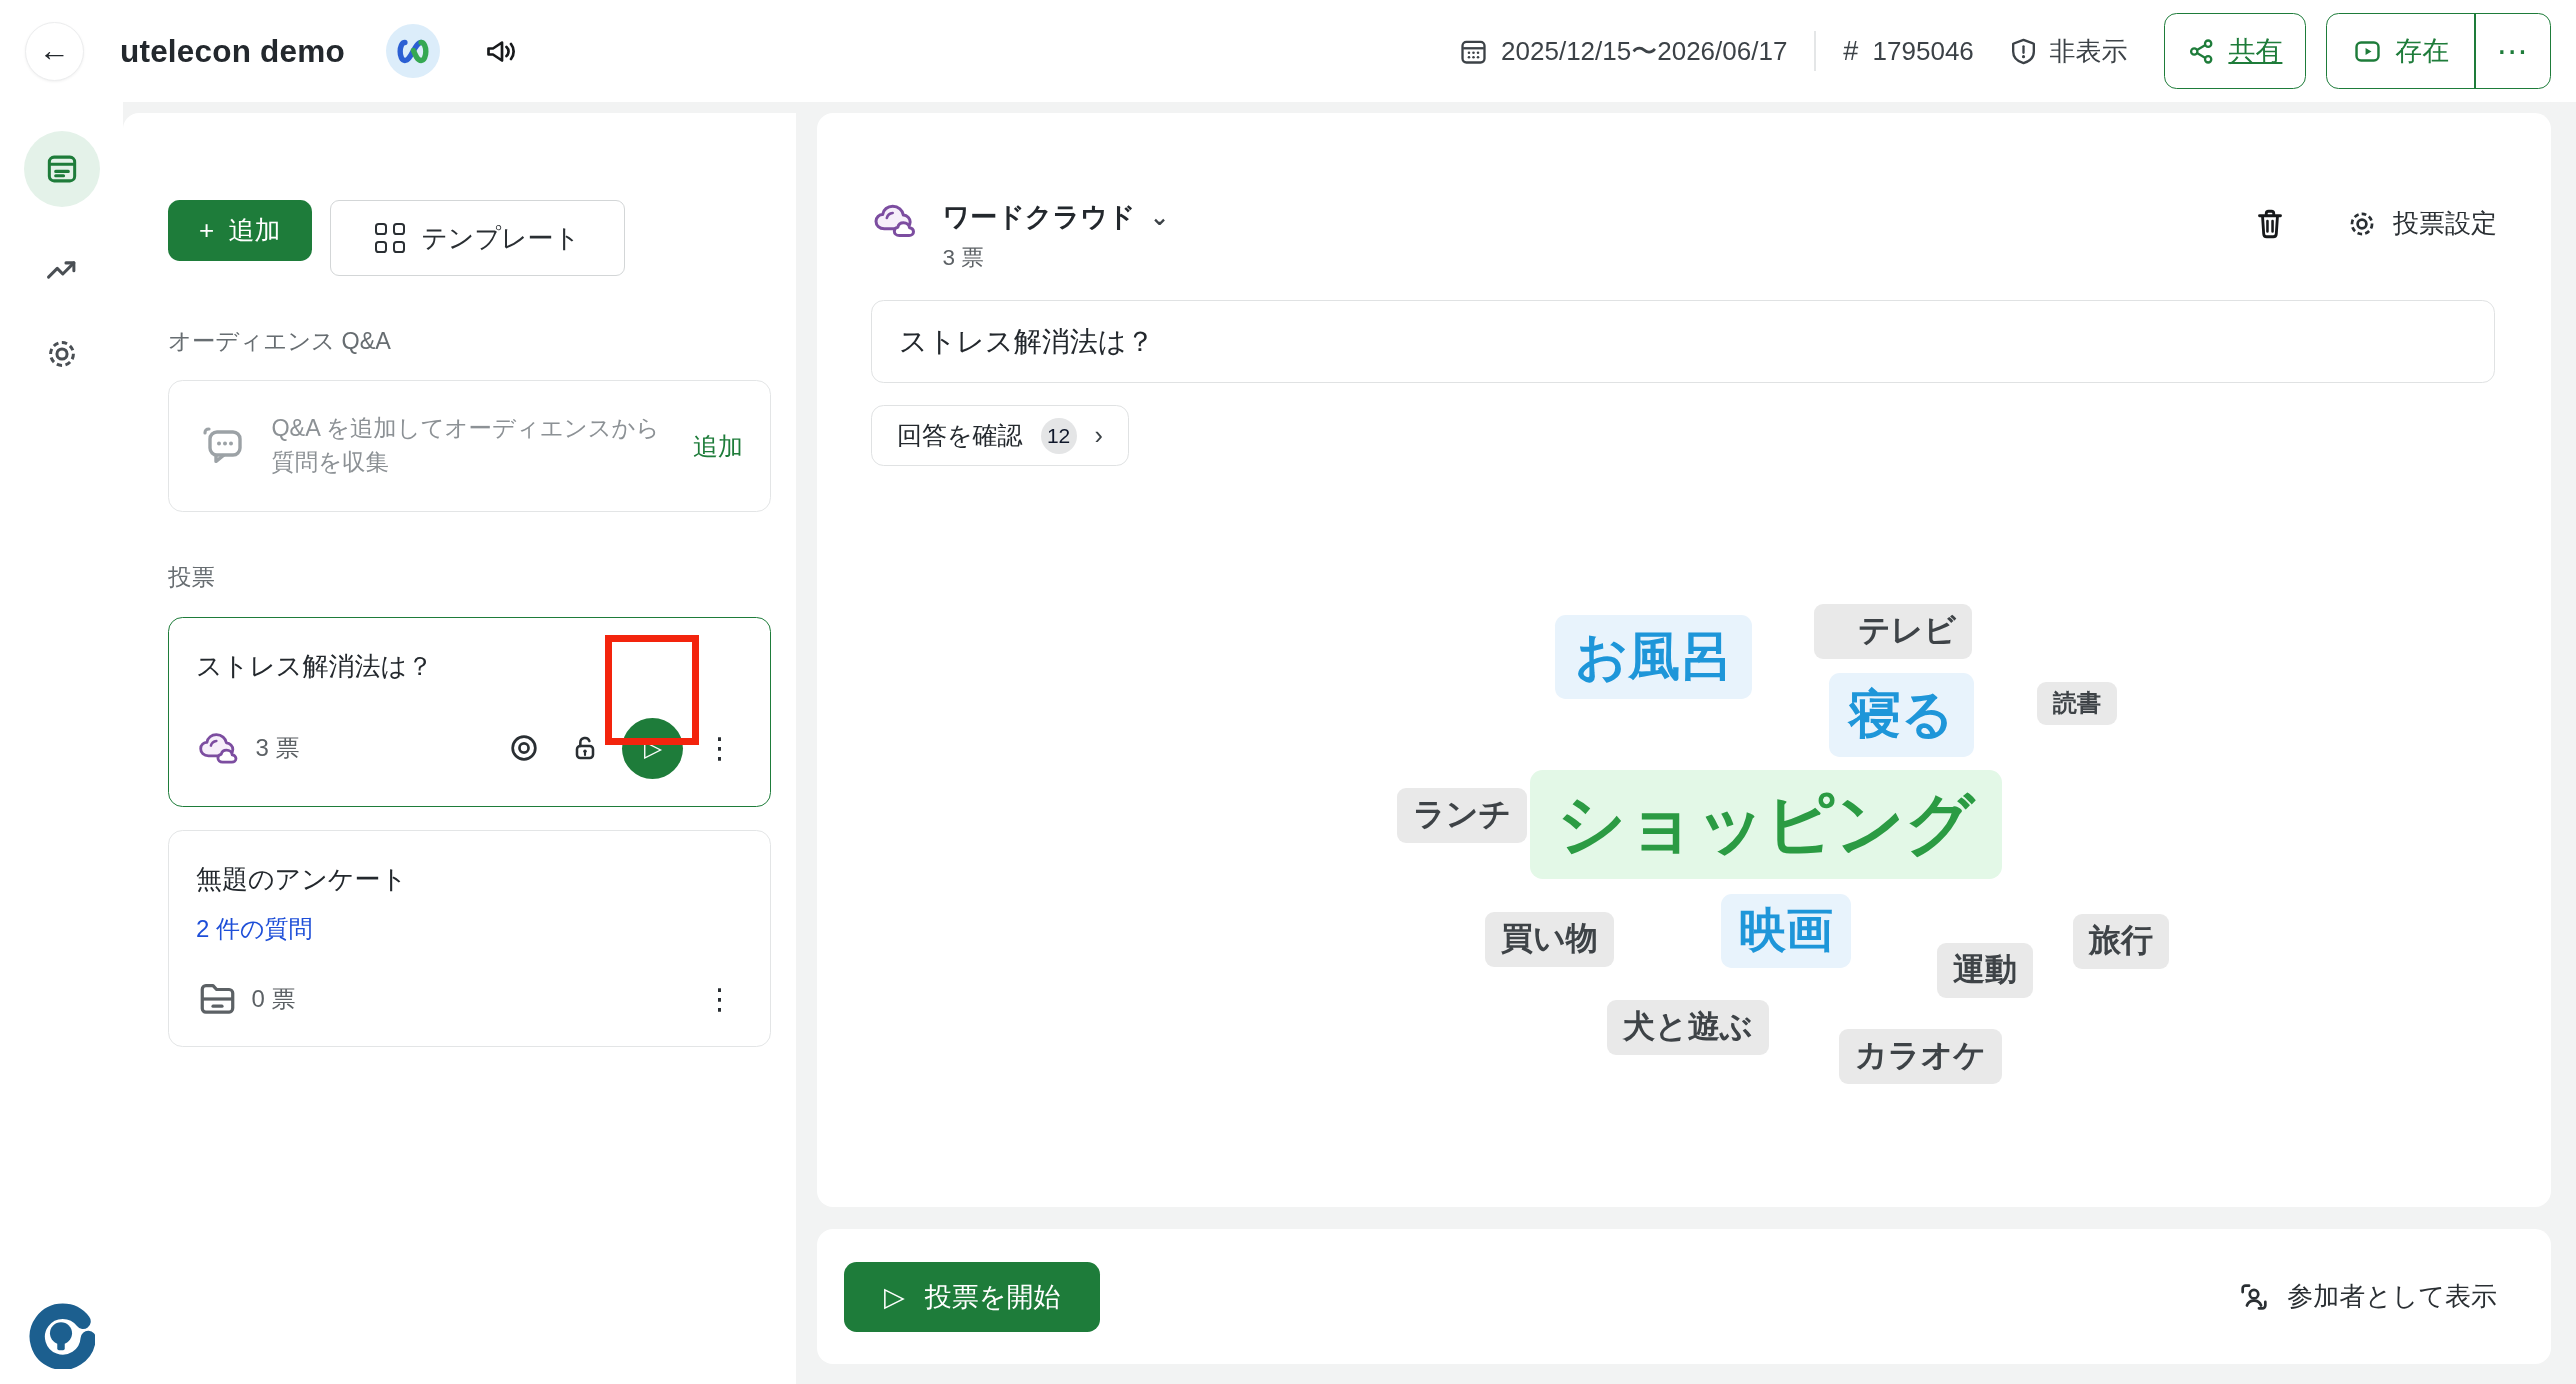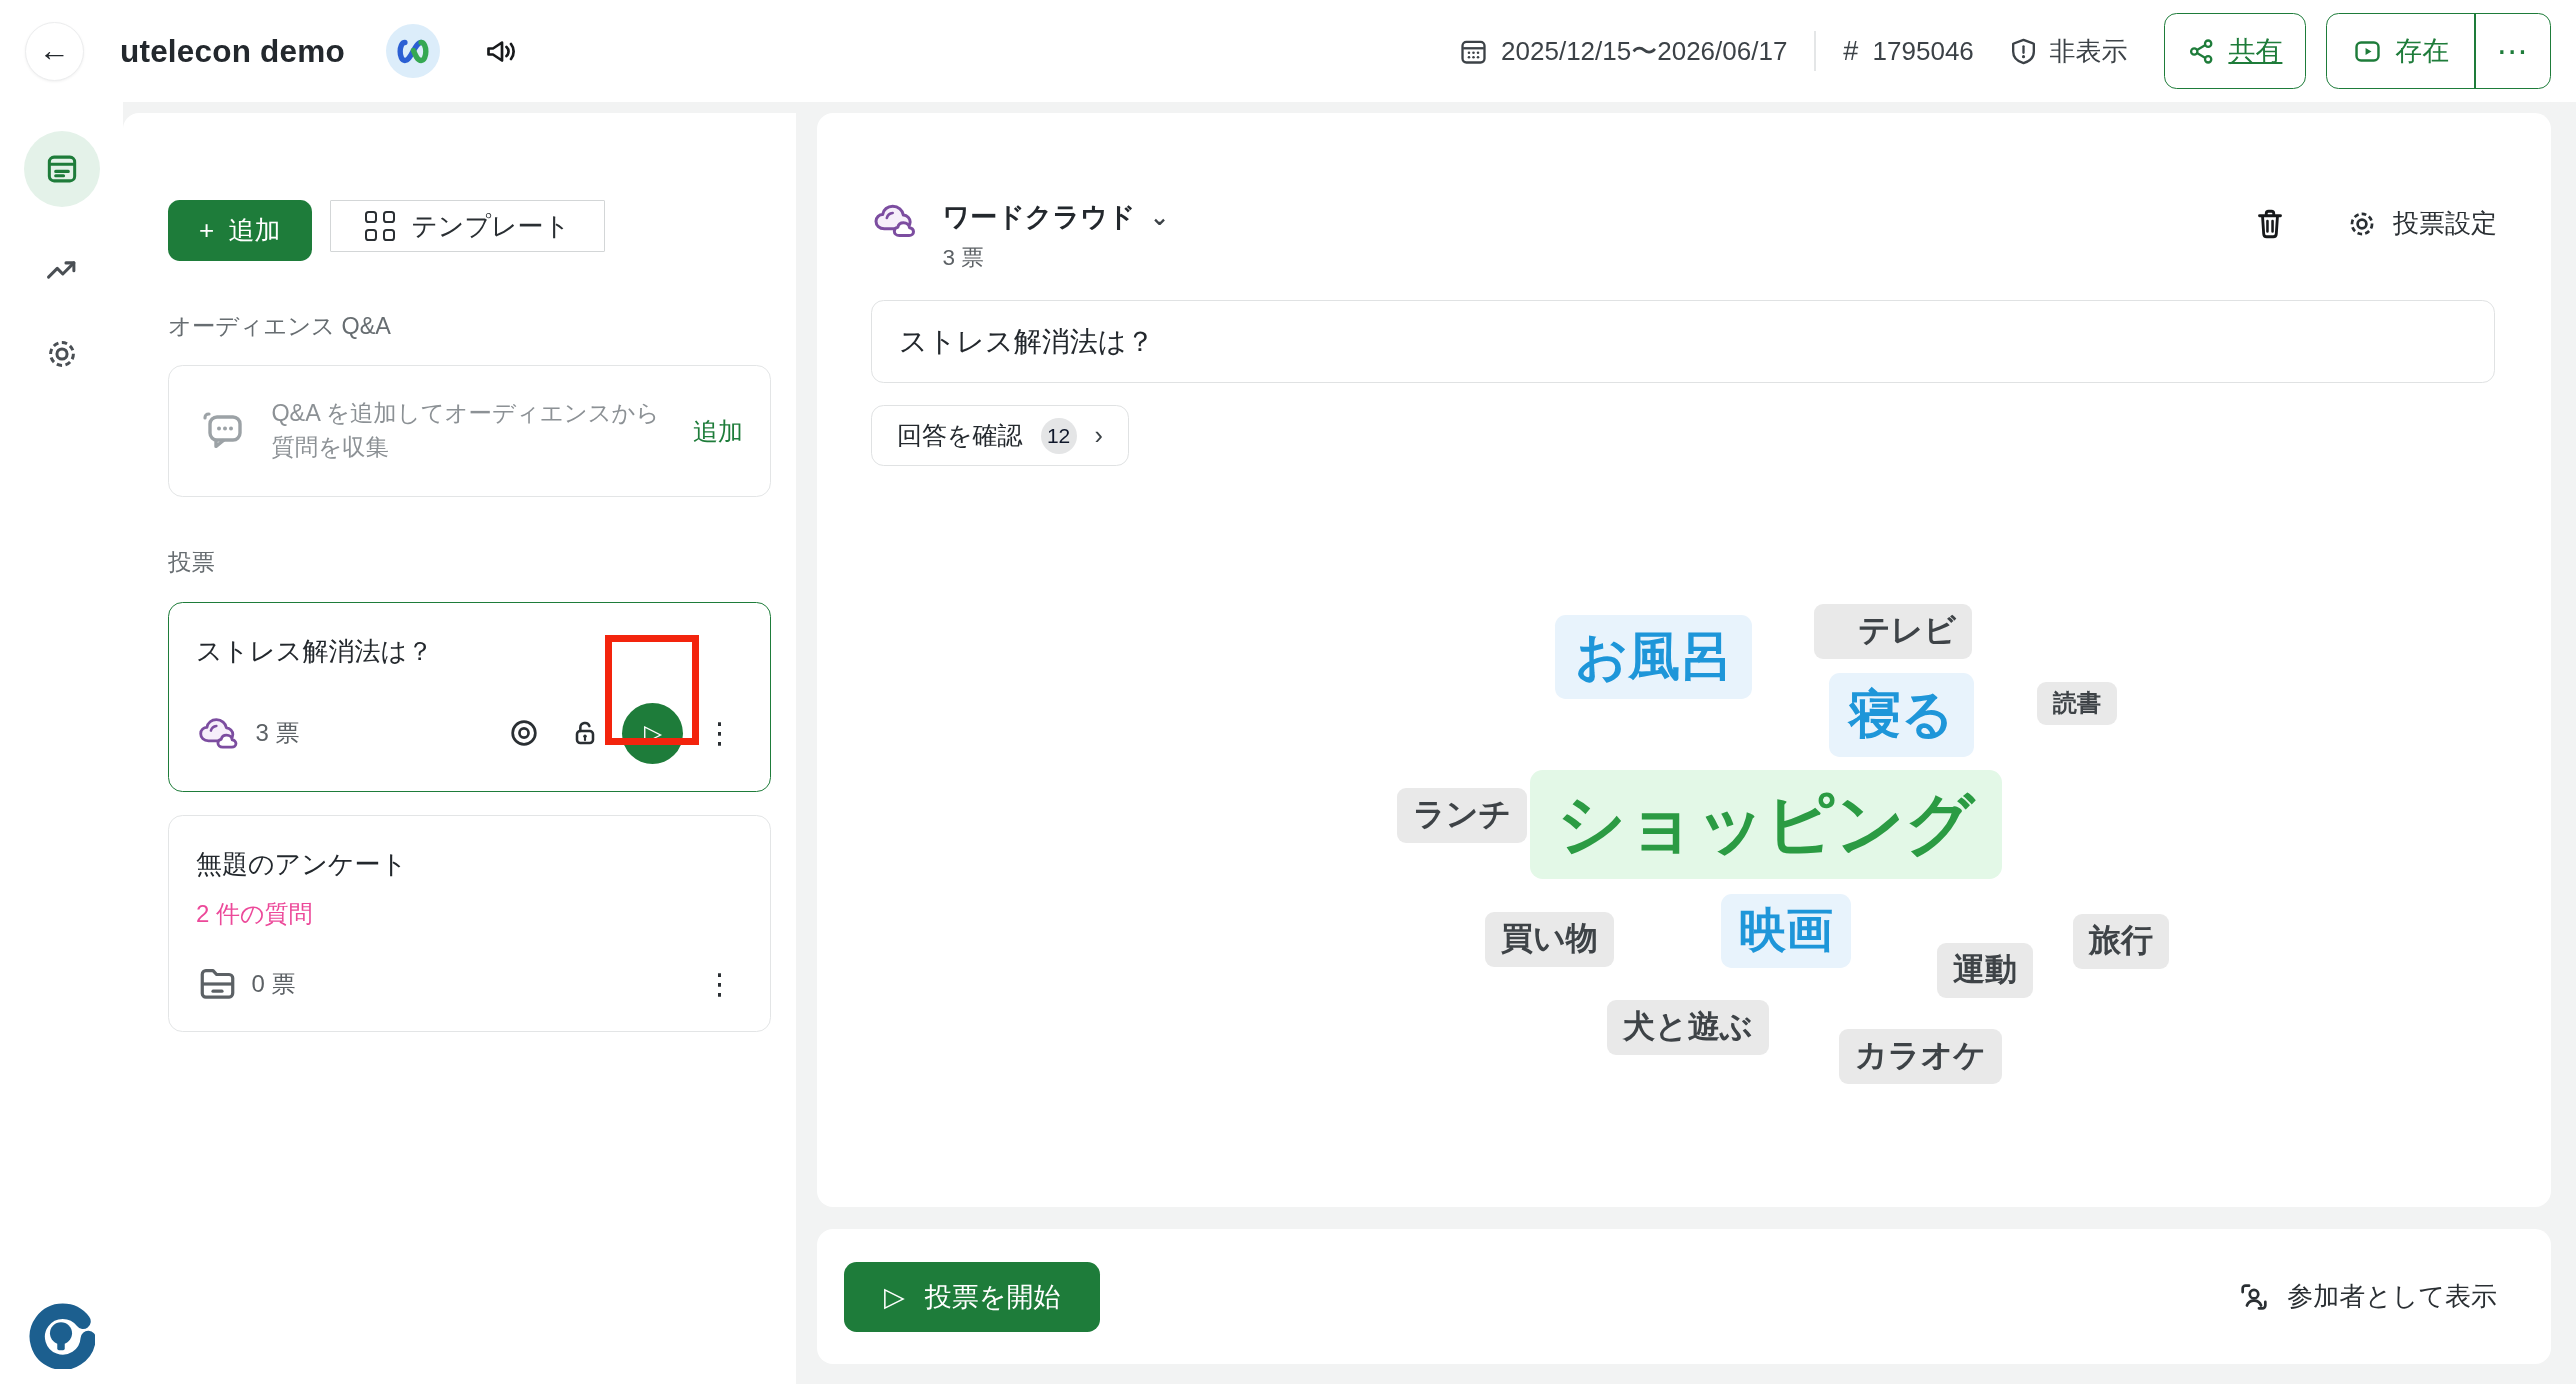--- a/index.html
+++ b/index.html
@@ -72,40 +72,40 @@
   .sb-head { display:flex; align-items:center; justify-content:space-between; }
   .sb-title { font-size:27px; font-weight:600; color:#23282D; }
   .collapse-btn { font-size:32px; color:#2A2F33; cursor:pointer; padding:0 7.2px; }
   .sb-actions { display:flex; gap:18px; margin-top:40px; }
   .add-btn {
     background:#1E7C3A; color:#fff; border:none; border-radius:11.7px;
     height:61px; padding:0 31px; font-size:26px; display:flex; align-items:center; gap:14.4px; cursor:pointer;
     font-family:inherit;
   }
   .template-btn {
-    background:#fff; border:1.8px solid #D3D6D7; border-radius:1px; height:52px;
-    padding:0 34px; font-size:26px; color:#2A2F33; display:flex; align-items:center; gap:16px; cursor:pointer;
+    background:#fff; border:1.8px solid #D3D6D7; border-radius:9px; height:76px;
+    padding:0 44px; font-size:26px; color:#2A2F33; display:flex; align-items:center; gap:16px; cursor:pointer;
     font-family:inherit;
   }
   .grid-ico { display:grid; grid-template-columns:12.6px 12.6px; grid-template-rows:12.6px 12.6px; gap:5.4px; }
   .grid-ico i { border:2.7px solid #2A2F33; border-radius:3.6px; }
   .sb-label { font-size:23.4px; color:#676D71; margin-top:49px; }
   .qa-card {
     margin-top:23.4px; border:1.8px solid #E3E5E6; border-radius:14.4px;
     padding:31px 27px; display:flex; align-items:center; gap:23.4px; cursor:pointer;
   }
   .qa-text { font-size:23.4px; color:#8C9195; line-height:1.45; flex:1; }
   .qa-add { font-size:25px; color:#1E7C3A; cursor:pointer; flex:0 0 auto; }
   .poll-card {
     border:1.8px solid #E3E5E6; border-radius:14.4px; padding:31px 27px 27px 27px;
     margin-top:23.4px; background:#fff; cursor:pointer;
   }
   .poll-card.active { border-color:#1E7C3A; }
   .poll-title { font-size:26px; color:#23282D; }
-  .poll-sub { font-size:24px; color:#ec4899; margin-top:16px; }
+  .poll-sub { font-size:24px; color:#1d4ed8; margin-top:16px; }
   .poll-row { display:flex; align-items:center; margin-top:34px; gap:12.6px; }
   .poll-votes { font-size:24px; color:#5C6165; }
   .poll-spacer { flex:1; }
   .icon-btn { cursor:pointer; display:flex; align-items:center; justify-content:center; width:49px; height:49px; }
   .play-circle {
     width:61px; height:61px; border-radius:50%; background:#1E7C3A; color:#fff;
     display:flex; align-items:center; justify-content:center; font-size:23.4px; cursor:pointer;
   }
   .kebab { font-size:29px; color:#2A2F33; cursor:pointer; padding:0 9px; }
 

